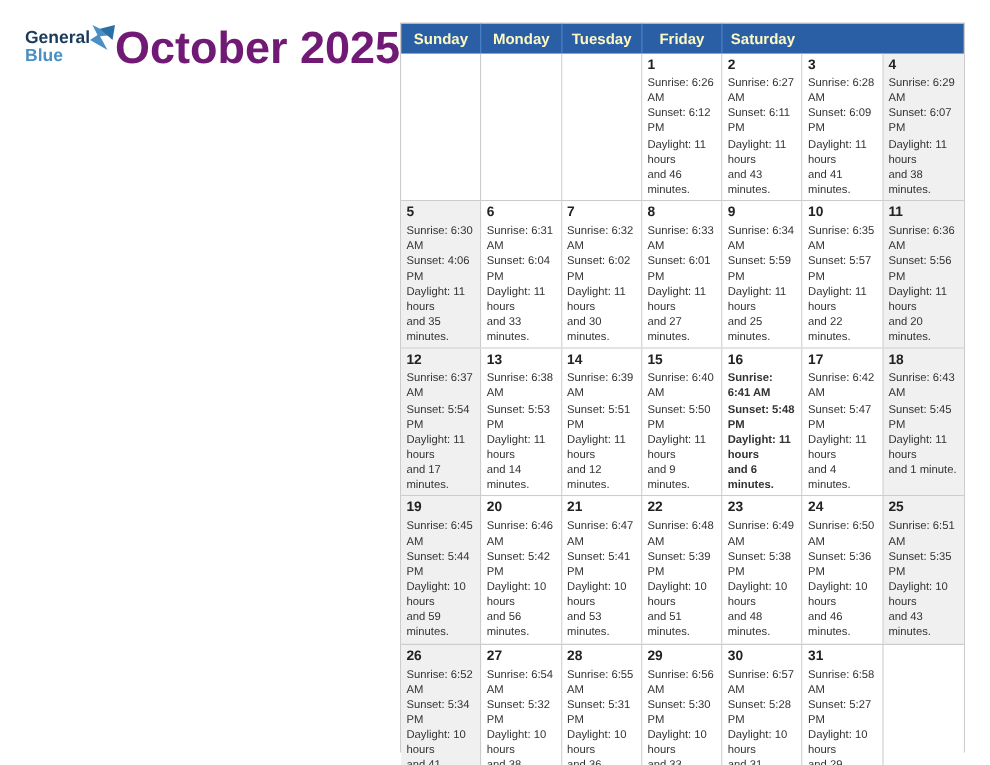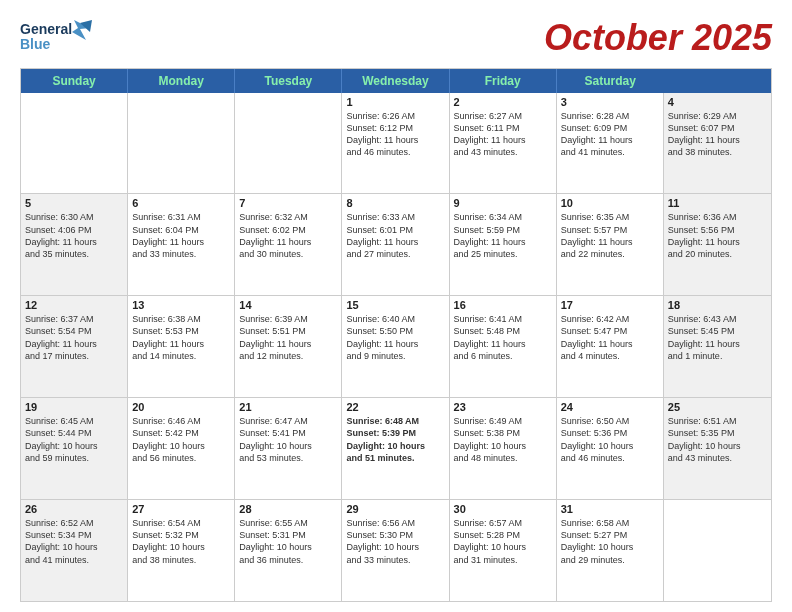--- a/index.html
+++ b/index.html
@@ -8,21 +8,21 @@
       height: 612px;
       font-family: Arial, sans-serif;
       background: #fff;
       overflow: hidden;
     }
     .page {
       width: 792px;
       height: 612px;
       padding: 18px 20px 10px 20px;
       display: flex;
-      flex-direction: column;
+      flex-direction: row;
     }
     .header {
       display: flex;
       justify-content: space-between;
       align-items: flex-start;
       margin-bottom: 10px;
     }
     .logo {
       display: flex;
       flex-direction: column;
@@ -32,42 +32,41 @@
       display: flex;
       align-items: center;
       gap: 4px;
     }
     .title-block {
       text-align: right;
     }
     .title-block h1 {
       font-size: 36px;
       font-weight: bold;
-      color: #b91c1c;
+      color: #701a75;
       line-height: 1.1;
-      font-style: italic;
     }
     .title-block h2 {
       font-size: 16px;
       font-weight: normal;
       color: #444;
     }
     .calendar {
       flex: 1;
       display: flex;
       flex-direction: column;
       border: 1px solid #ccc;
     }
     .cal-header {
       display: grid;
       grid-template-columns: repeat(7, 1fr);
       background: #2a5fa5;
     }
     .cal-header-cell {
-      color: #86efac;
+      color: #fef9c3;
       font-size: 12px;
       font-weight: bold;
       padding: 5px 4px;
       text-align: center;
       border-right: 1px solid #4a7fc5;
     }
     .cal-header-cell:last-child { border-right: none; }
     .cal-body {
       flex: 1;
       display: flex;
@@ -122,21 +121,20 @@
     <div class="title-block">
       <h1>October 2025</h1>
     </div>
   </div>
 
   <div class="calendar">
     <div class="cal-header">
       <div class="cal-header-cell">Sunday</div>
       <div class="cal-header-cell">Monday</div>
       <div class="cal-header-cell">Tuesday</div>
-      <div class="cal-header-cell">Wednesday</div>
       <div class="cal-header-cell">Friday</div>
       <div class="cal-header-cell">Saturday</div>
     </div>
     <div class="cal-body" id="cal-body">
     <div class="cal-row">
           <div class="cal-cell empty"></div>
           <div class="cal-cell empty"></div>
           <div class="cal-cell empty"></div>
           <div class="cal-cell">
             <div class="day-num">1</div>
@@ -242,21 +240,21 @@
           </div>
           <div class="cal-cell">
             <div class="day-num">15</div>
             <div class="cell-text" style="white-space: pre-line;">Sunrise: 6:40 AM
 Sunset: 5:50 PM
 Daylight: 11 hours
 and 9 minutes.</div>
           </div>
           <div class="cal-cell">
             <div class="day-num">16</div>
-            <div class="cell-text" style="white-space: pre-line;">Sunrise: 6:41 AM
+            <div class="cell-text" style="white-space: pre-line; font-weight: bold;">Sunrise: 6:41 AM
 Sunset: 5:48 PM
 Daylight: 11 hours
 and 6 minutes.</div>
           </div>
           <div class="cal-cell">
             <div class="day-num">17</div>
             <div class="cell-text" style="white-space: pre-line;">Sunrise: 6:42 AM
 Sunset: 5:47 PM
 Daylight: 11 hours
 and 4 minutes.</div>
@@ -286,21 +284,21 @@
           </div>
           <div class="cal-cell">
             <div class="day-num">21</div>
             <div class="cell-text" style="white-space: pre-line;">Sunrise: 6:47 AM
 Sunset: 5:41 PM
 Daylight: 10 hours
 and 53 minutes.</div>
           </div>
           <div class="cal-cell">
             <div class="day-num">22</div>
-            <div class="cell-text" style="white-space: pre-line; font-weight: bold;">Sunrise: 6:48 AM
+            <div class="cell-text" style="white-space: pre-line;">Sunrise: 6:48 AM
 Sunset: 5:39 PM
 Daylight: 10 hours
 and 51 minutes.</div>
           </div>
           <div class="cal-cell">
             <div class="day-num">23</div>
             <div class="cell-text" style="white-space: pre-line;">Sunrise: 6:49 AM
 Sunset: 5:38 PM
 Daylight: 10 hours
 and 48 minutes.</div>

